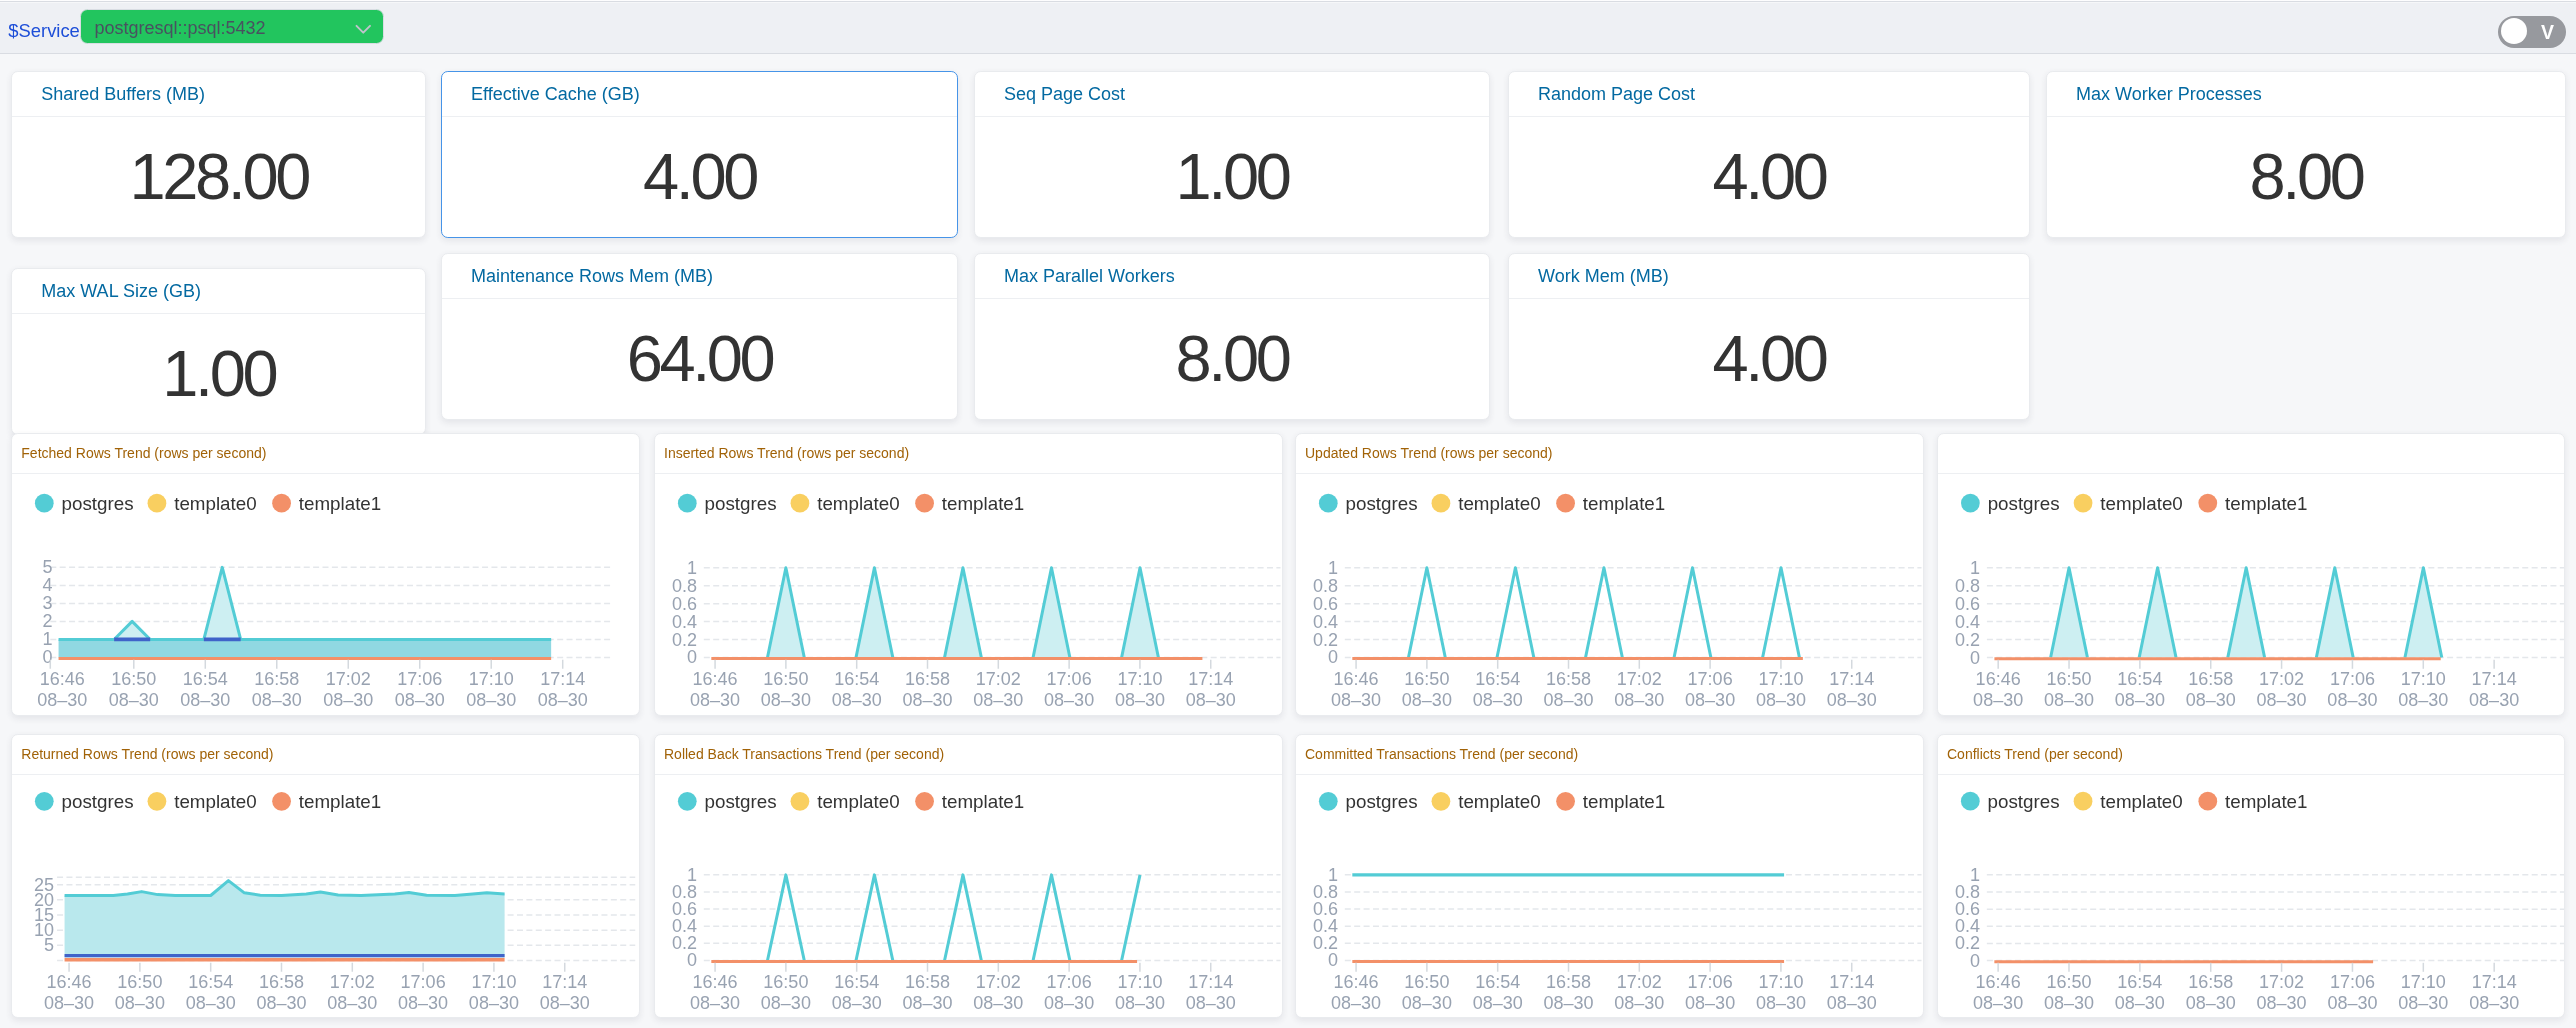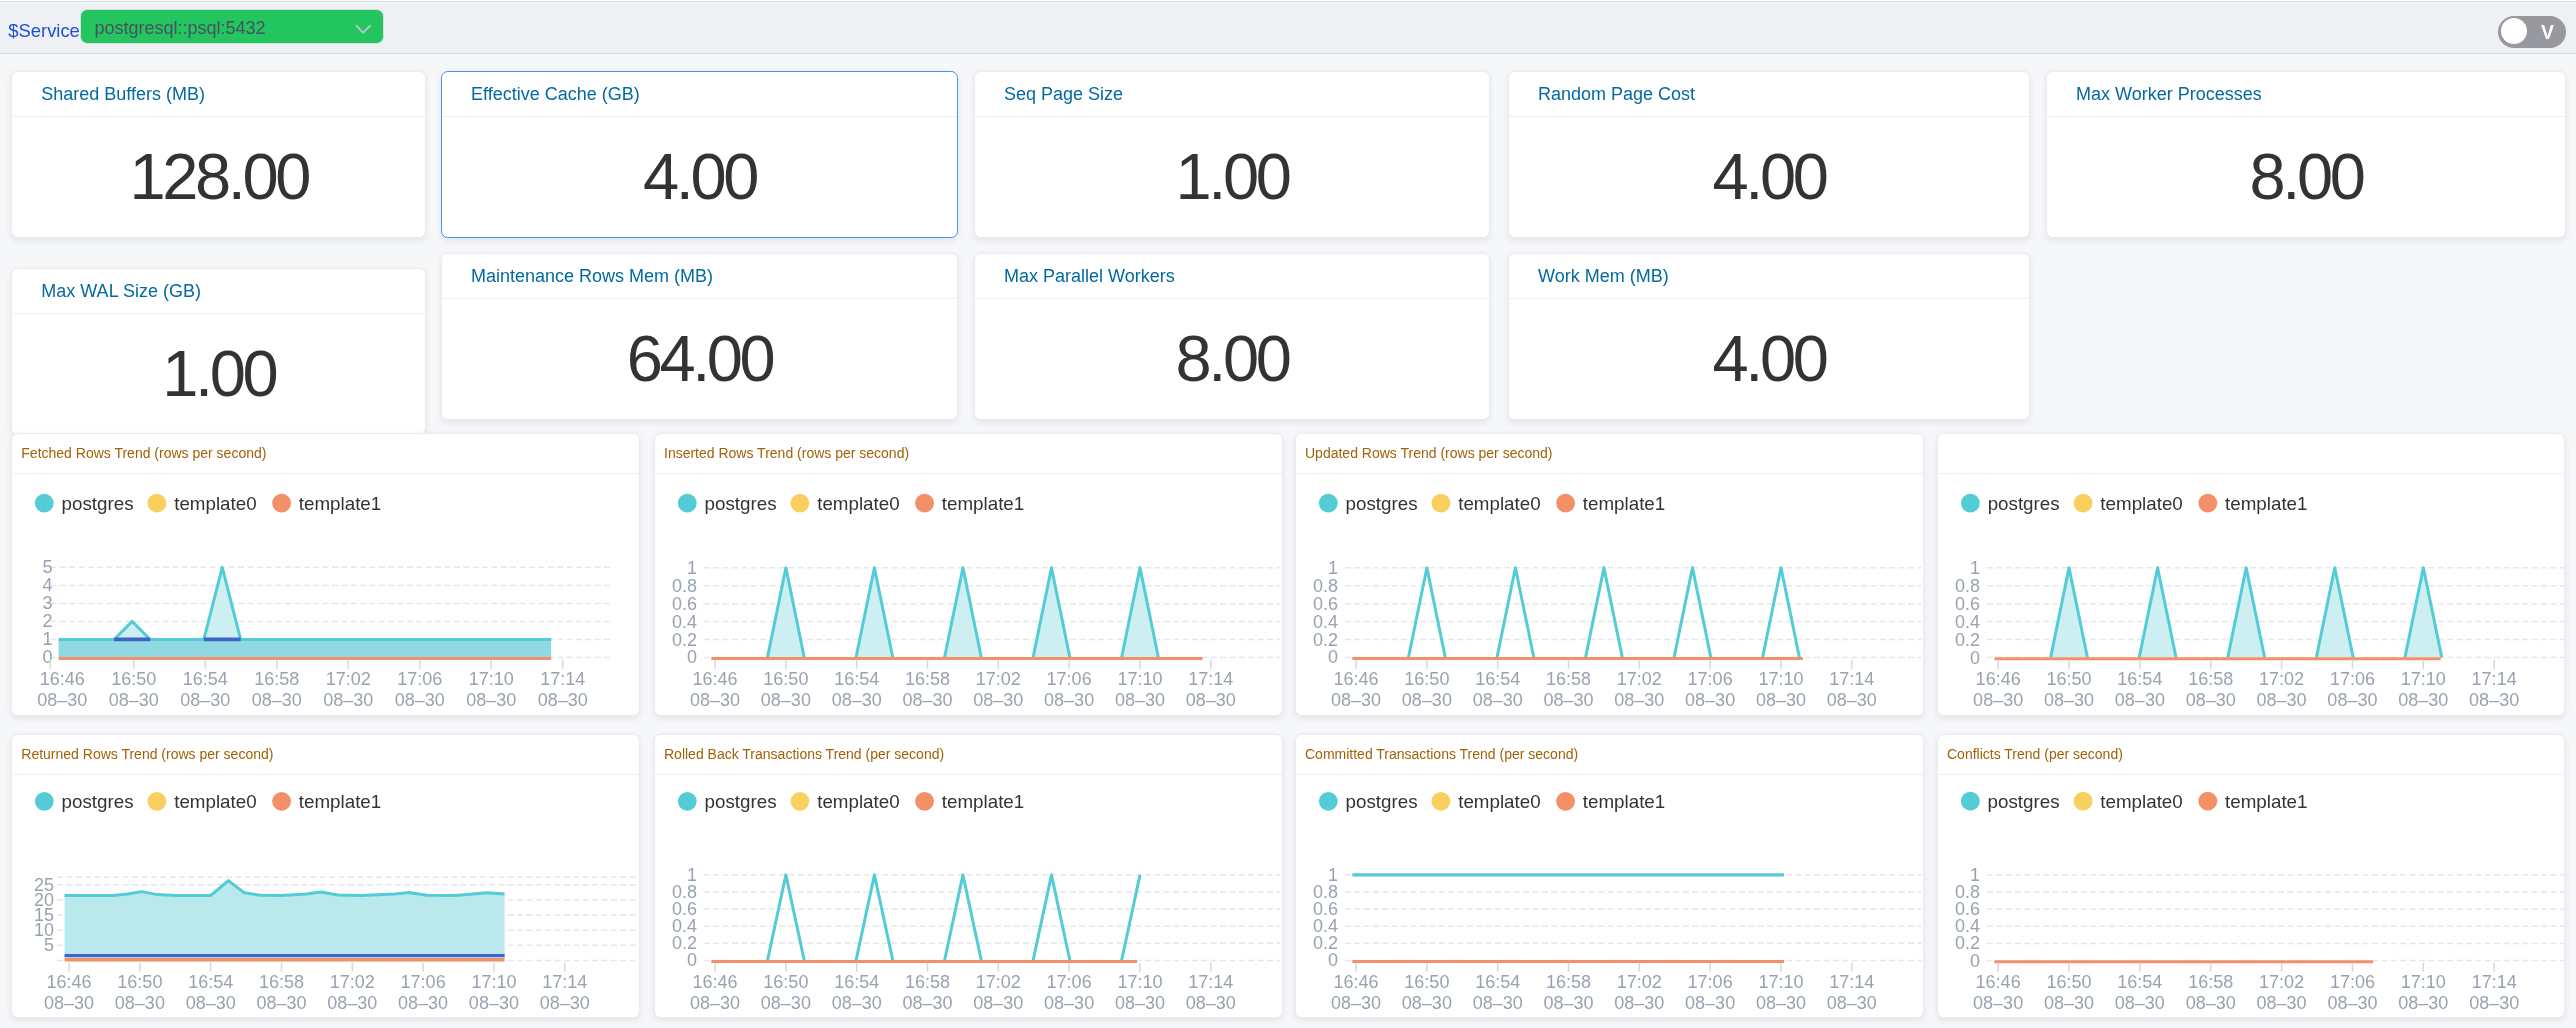--- a/index.html
+++ b/index.html
@@ -40,21 +40,21 @@
     <div class="ct">Shared Buffers (MB)</div>
     <div class="div1"></div>
     <div class="num">128.00</div>
   </div>
 <div class="card hl" style="left:441px;top:71px;width:517px;height:167px">
     <div class="ct">Effective Cache (GB)</div>
     <div class="div1"></div>
     <div class="num">4.00</div>
   </div>
 <div class="card" style="left:974px;top:71px;width:516px;height:167px">
-    <div class="ct">Seq Page Size</div>
+    <div class="ct">Seq Page Cost</div>
     <div class="div1"></div>
     <div class="num">1.00</div>
   </div>
 <div class="card" style="left:1508px;top:71px;width:522px;height:167px">
     <div class="ct">Random Page Cost</div>
     <div class="div1"></div>
     <div class="num">4.00</div>
   </div>
 <div class="card" style="left:2046px;top:71px;width:520px;height:167px">
     <div class="ct">Max Worker Processes</div>

